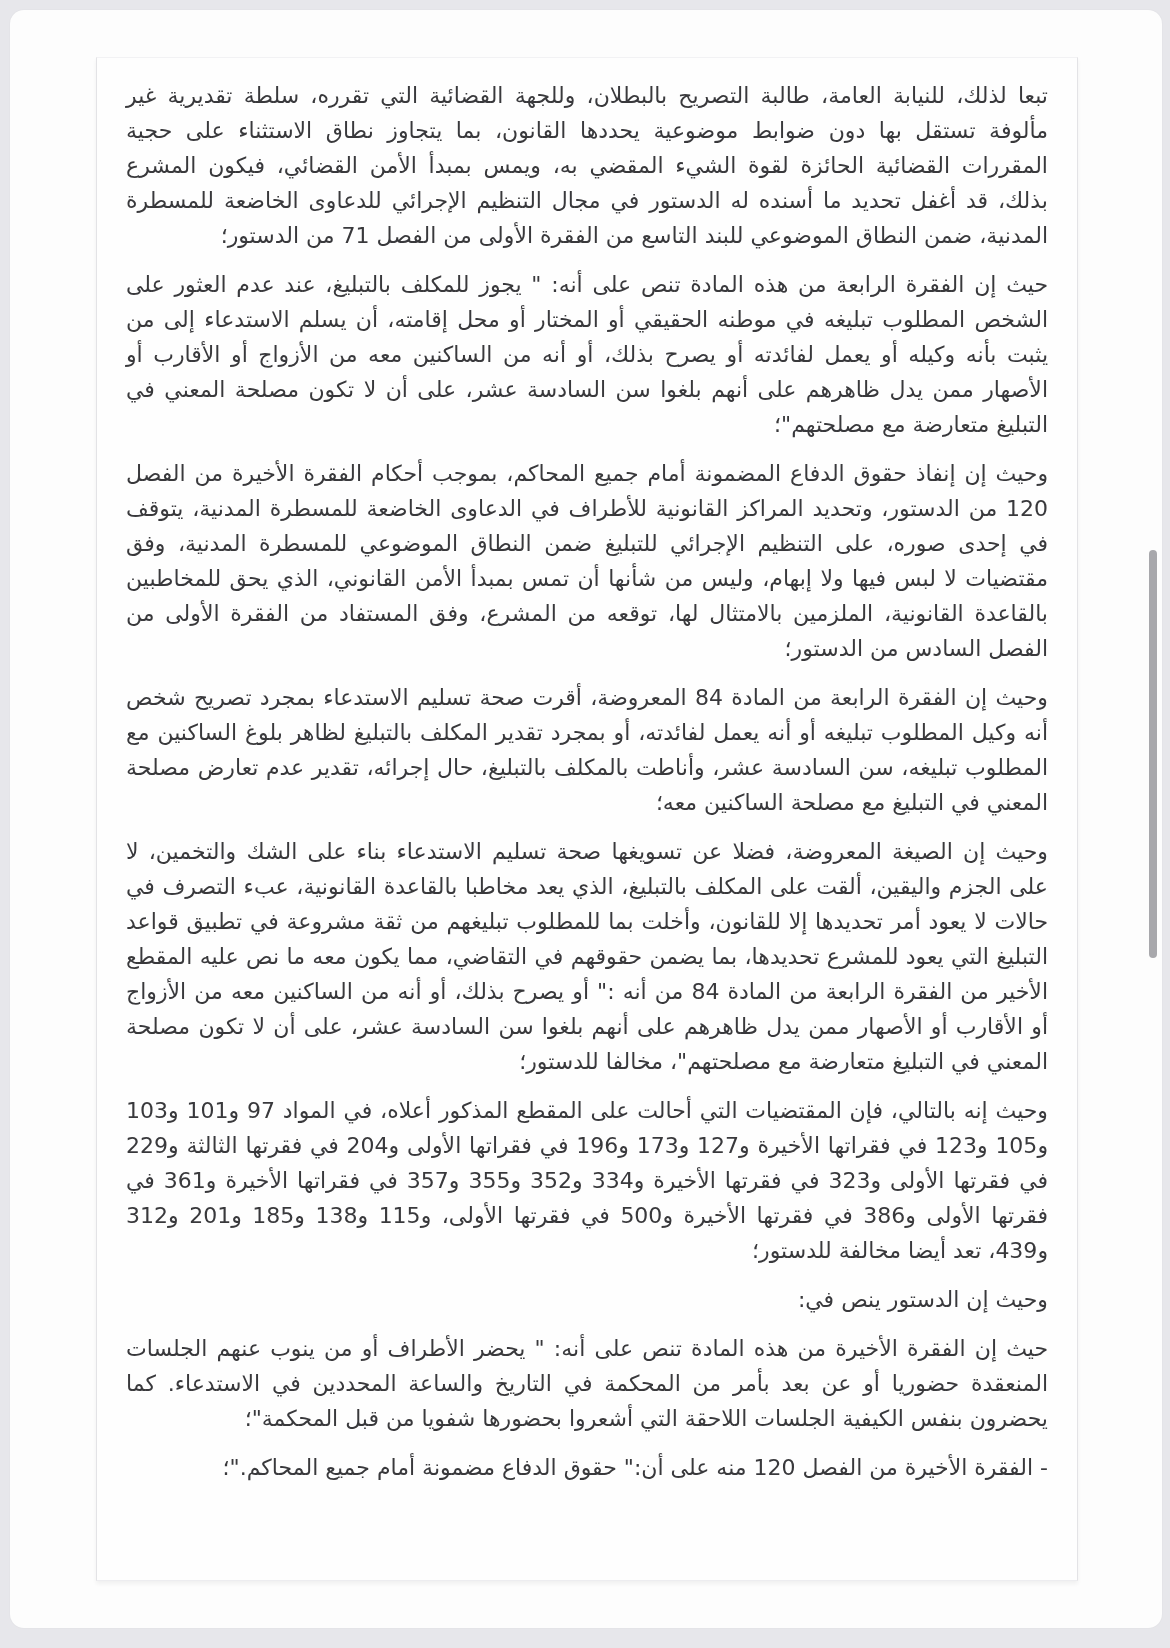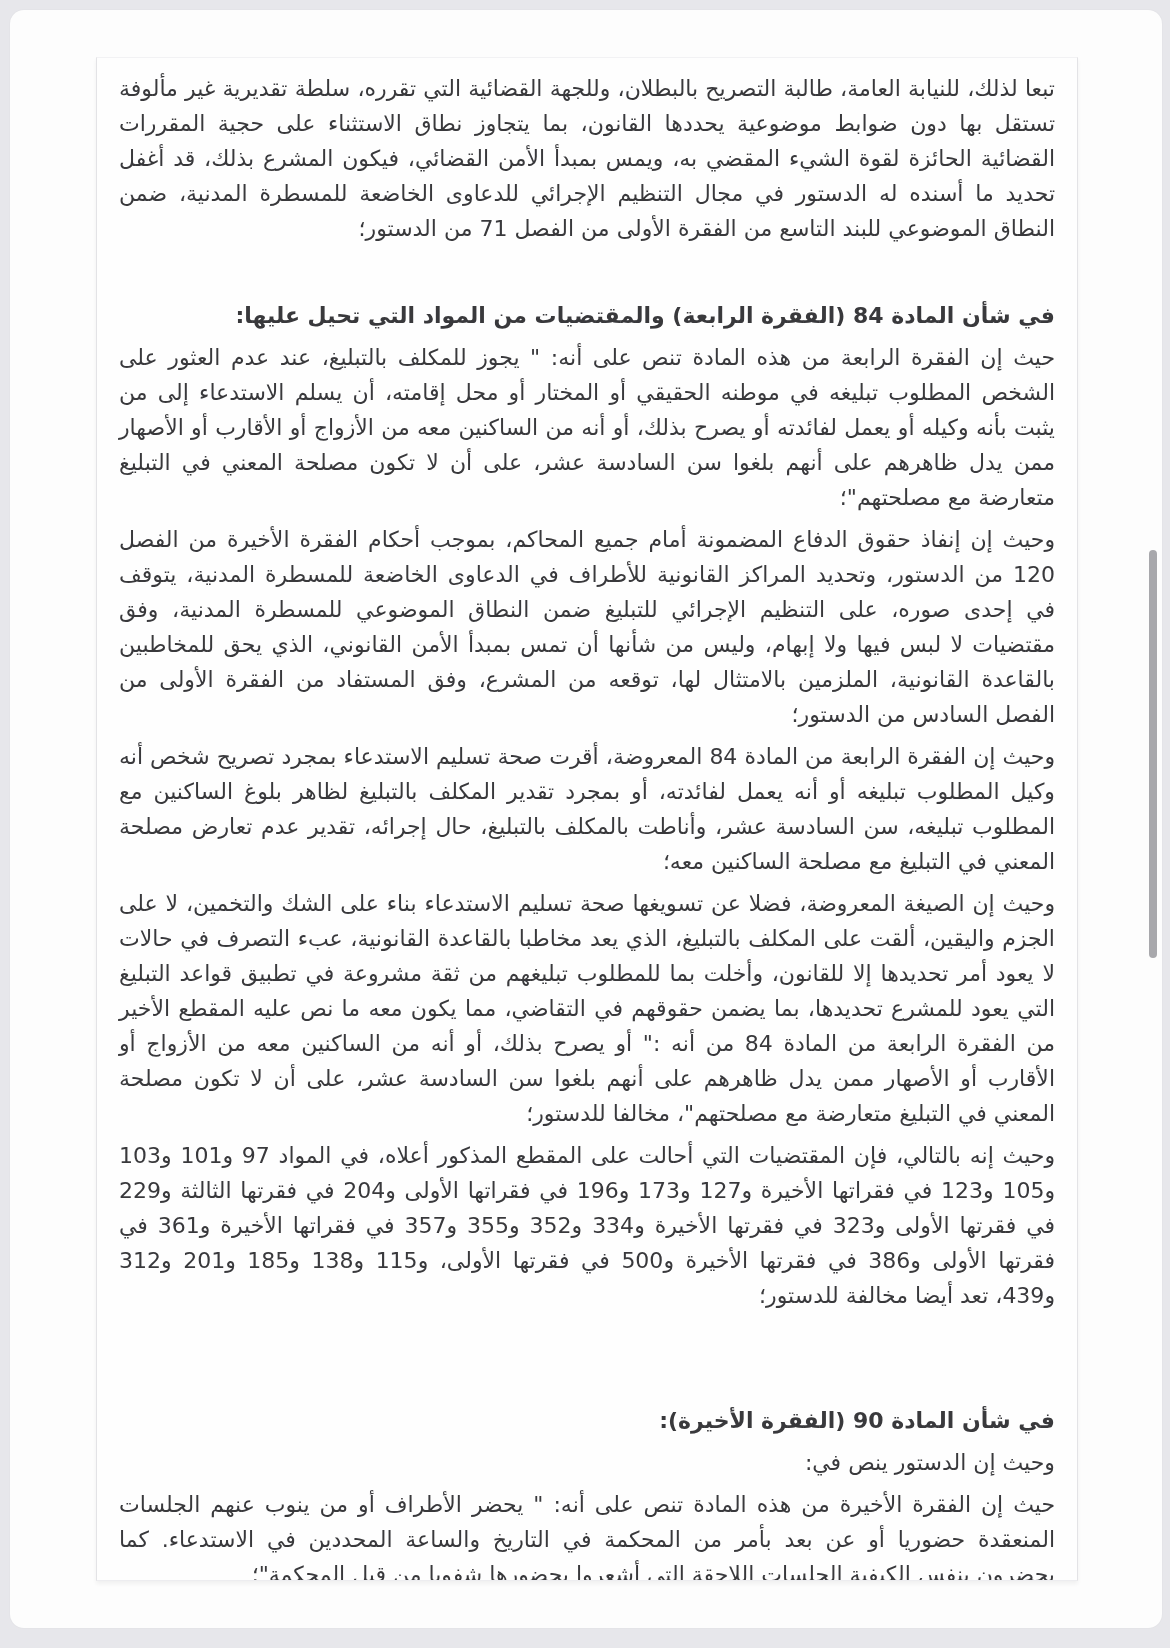--- a/index.html
+++ b/index.html
@@ -43,21 +43,21 @@
   .doc-text {
     direction: rtl;
     unicode-bidi: embed;
     text-align: justify;
     color: #39393c;
     font-size: 22px;
     line-height: 35px;
     letter-spacing: 0;
   }
   .doc-text p {
-    margin: 7px;
+    margin: 14px;
     padding: 0;
   }
   .heading {
     font-weight: bold;
   }
   .gap-before-sm {
     margin-top: 52px !important;
   }
   .gap-before-lg {
     margin-top: 90px !important;
@@ -72,27 +72,25 @@
     border-radius: 4px;
   }
 </style>
 </head>
 <body>
 
 <div class="viewer-card">
   <div class="scanned-page">
     <div class="doc-text">
       <p>تبعا لذلك، للنيابة العامة، طالبة التصريح بالبطلان، وللجهة القضائية التي تقرره، سلطة تقديرية غير مألوفة تستقل بها دون ضوابط موضوعية يحددها القانون، بما يتجاوز نطاق الاستثناء على حجية المقررات القضائية الحائزة لقوة الشيء المقضي به، ويمس بمبدأ الأمن القضائي، فيكون المشرع بذلك، قد أغفل تحديد ما أسنده له الدستور في مجال التنظيم الإجرائي للدعاوى الخاضعة للمسطرة المدنية، ضمن النطاق الموضوعي للبند التاسع من الفقرة الأولى من الفصل 71 من الدستور؛</p>
-      <p class="heading gap-before-sm">في شأن المادة 84 (الفقرة الرابعة) والمقتضيات من المواد التي تحيل عليها:</p>
       <p>حيث إن الفقرة الرابعة من هذه المادة تنص على أنه: " يجوز للمكلف بالتبليغ، عند عدم العثور على الشخص المطلوب تبليغه في موطنه الحقيقي أو المختار أو محل إقامته، أن يسلم الاستدعاء إلى من يثبت بأنه وكيله أو يعمل لفائدته أو يصرح بذلك، أو أنه من الساكنين معه من الأزواج أو الأقارب أو الأصهار ممن يدل ظاهرهم على أنهم بلغوا سن السادسة عشر، على أن لا تكون مصلحة المعني في التبليغ متعارضة مع مصلحتهم"؛</p>
       <p>وحيث إن إنفاذ حقوق الدفاع المضمونة أمام جميع المحاكم، بموجب أحكام الفقرة الأخيرة من الفصل 120 من الدستور، وتحديد المراكز القانونية للأطراف في الدعاوى الخاضعة للمسطرة المدنية، يتوقف في إحدى صوره، على التنظيم الإجرائي للتبليغ ضمن النطاق الموضوعي للمسطرة المدنية، وفق مقتضيات لا لبس فيها ولا إبهام، وليس من شأنها أن تمس بمبدأ الأمن القانوني، الذي يحق للمخاطبين بالقاعدة القانونية، الملزمين بالامتثال لها، توقعه من المشرع، وفق المستفاد من الفقرة الأولى من الفصل السادس من الدستور؛</p>
       <p>وحيث إن الفقرة الرابعة من المادة 84 المعروضة، أقرت صحة تسليم الاستدعاء بمجرد تصريح شخص أنه وكيل المطلوب تبليغه أو أنه يعمل لفائدته، أو بمجرد تقدير المكلف بالتبليغ لظاهر بلوغ الساكنين مع المطلوب تبليغه، سن السادسة عشر، وأناطت بالمكلف بالتبليغ، حال إجرائه، تقدير عدم تعارض مصلحة المعني في التبليغ مع مصلحة الساكنين معه؛</p>
       <p>وحيث إن الصيغة المعروضة، فضلا عن تسويغها صحة تسليم الاستدعاء بناء على الشك والتخمين، لا على الجزم واليقين، ألقت على المكلف بالتبليغ، الذي يعد مخاطبا بالقاعدة القانونية، عبء التصرف في حالات لا يعود أمر تحديدها إلا للقانون، وأخلت بما للمطلوب تبليغهم من ثقة مشروعة في تطبيق قواعد التبليغ التي يعود للمشرع تحديدها، بما يضمن حقوقهم في التقاضي، مما يكون معه ما نص عليه المقطع الأخير من الفقرة الرابعة من المادة 84 من أنه :" أو يصرح بذلك، أو أنه من الساكنين معه من الأزواج أو الأقارب أو الأصهار ممن يدل ظاهرهم على أنهم بلغوا سن السادسة عشر، على أن لا تكون مصلحة المعني في التبليغ متعارضة مع مصلحتهم"، مخالفا للدستور؛</p>
       <p>وحيث إنه بالتالي، فإن المقتضيات التي أحالت على المقطع المذكور أعلاه، في المواد 97 و101 و103 و105 و123 في فقراتها الأخيرة و127 و173 و196 في فقراتها الأولى و204 في فقرتها الثالثة و229 في فقرتها الأولى و323 في فقرتها الأخيرة و334 و352 و355 و357 في فقراتها الأخيرة و361 في فقرتها الأولى و386 في فقرتها الأخيرة و500 في فقرتها الأولى، و115 و138 و185 و201 و312 و439، تعد أيضا مخالفة للدستور؛</p>
-      <p class="heading gap-before-lg">في شأن المادة 90 (الفقرة الأخيرة):</p>
       <p>وحيث إن الدستور ينص في:</p>
       <p>حيث إن الفقرة الأخيرة من هذه المادة تنص على أنه: " يحضر الأطراف أو من ينوب عنهم الجلسات المنعقدة حضوريا أو عن بعد بأمر من المحكمة في التاريخ والساعة المحددين في الاستدعاء. كما يحضرون بنفس الكيفية الجلسات اللاحقة التي أشعروا بحضورها شفويا من قبل المحكمة"؛</p>
       <p>- الفقرة الأخيرة من الفصل 120 منه على أن:" حقوق الدفاع مضمونة أمام جميع المحاكم."؛</p>
 
     </div>
   </div>
 </div>
 
 <div class="scrollbar-thumb"></div>
 

